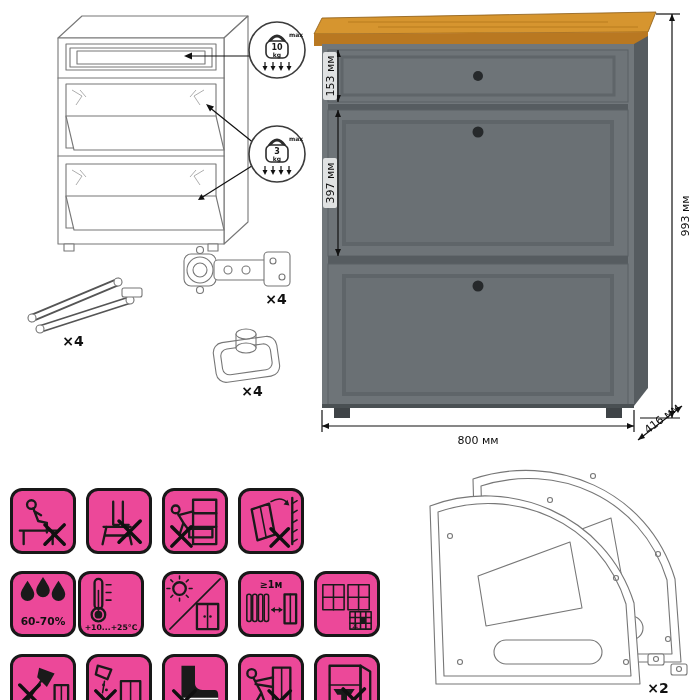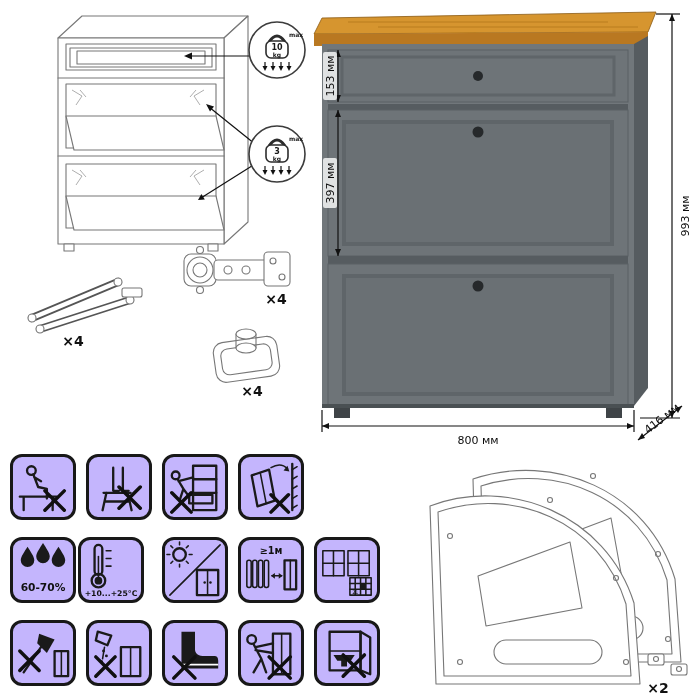--- a/index.html
+++ b/index.html
@@ -19,21 +19,21 @@
   
   .pi{stroke:#1a1a1a;stroke-width:2.4;fill:none;stroke-linecap:round;stroke-linejoin:round;}
   .pi1{stroke:#1a1a1a;stroke-width:1.6;fill:none;stroke-linecap:round;stroke-linejoin:round;}
   .pf{fill:#1a1a1a;stroke:none;}
   .px{stroke:#101010;stroke-width:3.6;fill:none;stroke-linecap:round;}
   .ptxt{font-weight:bold;fill:#111;}
   .count{font-size:14px;font-weight:bold;fill:#111;}
   .badge-circle{fill:#fff;stroke:#3c3c3c;stroke-width:1.6;}
   .kb{stroke:#2c2c2c;fill:#fff;}
   .kbtxt{fill:#1a1a1a;font-weight:bold;}
-  .tile{position:absolute;width:66px;height:66px;border:3px solid #181818;border-radius:12px;background:#c4b5fd;box-sizing:border-box;}
+  .tile{position:absolute;width:66px;height:66px;border:3px solid #181818;border-radius:12px;background:#ec4899;box-sizing:border-box;margin-top:34px;}
   .tile svg{width:58px;height:58px;margin:1px;}
 </style>
 </head>
 <body>
 
 <div class="canvas">
 
   <svg class="abs" style="left:36px;top:4px;" width="274" height="252" viewBox="0 0 274 252">
     <g>
       <polygon class="wf" points="22,34 46,12 212,12 188,34"></polygon>

